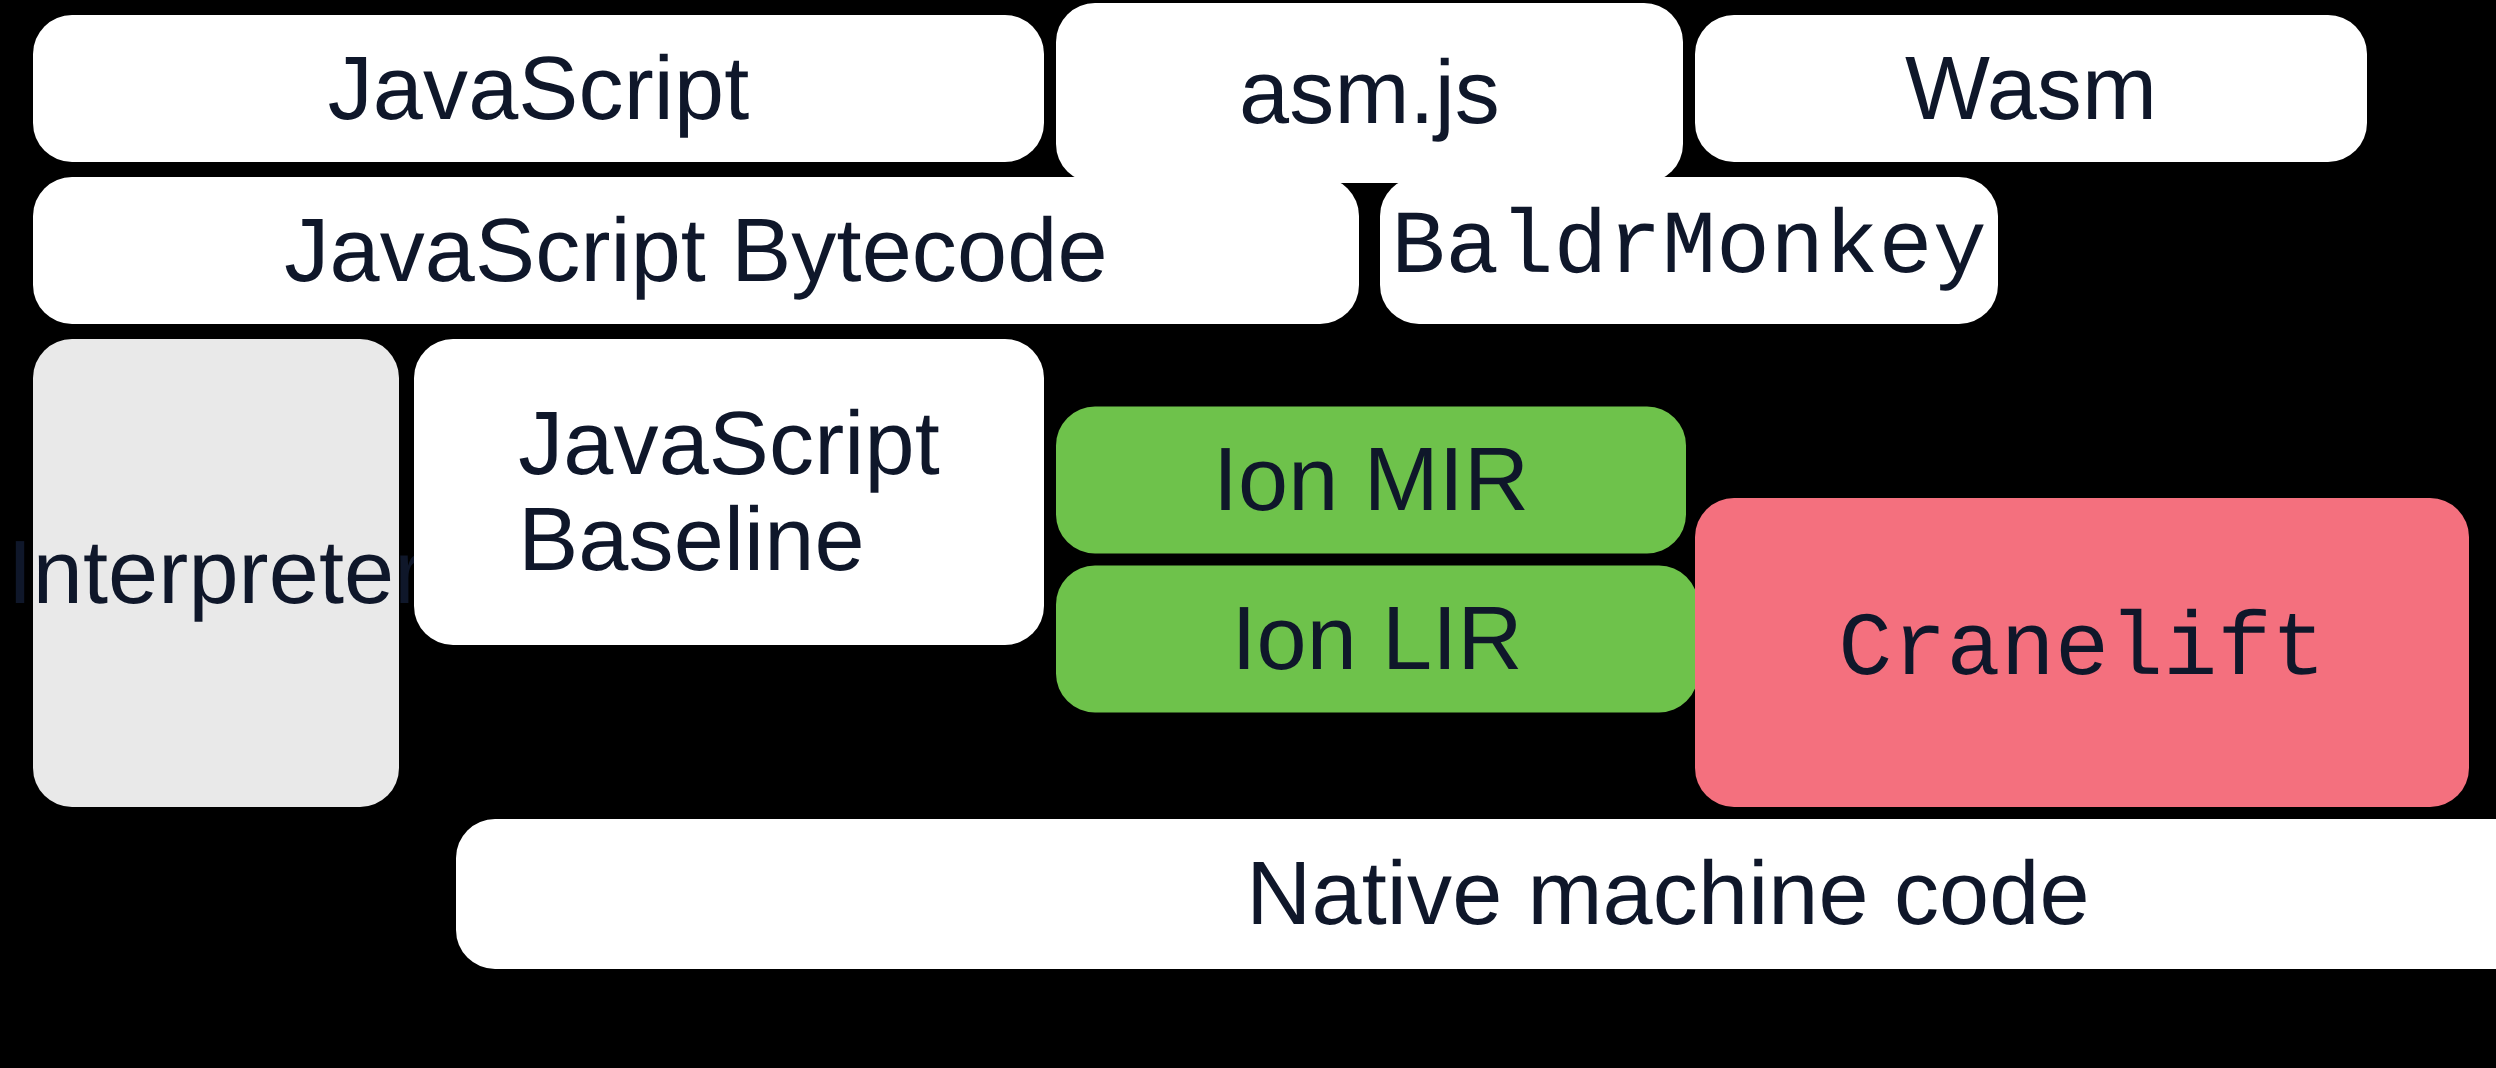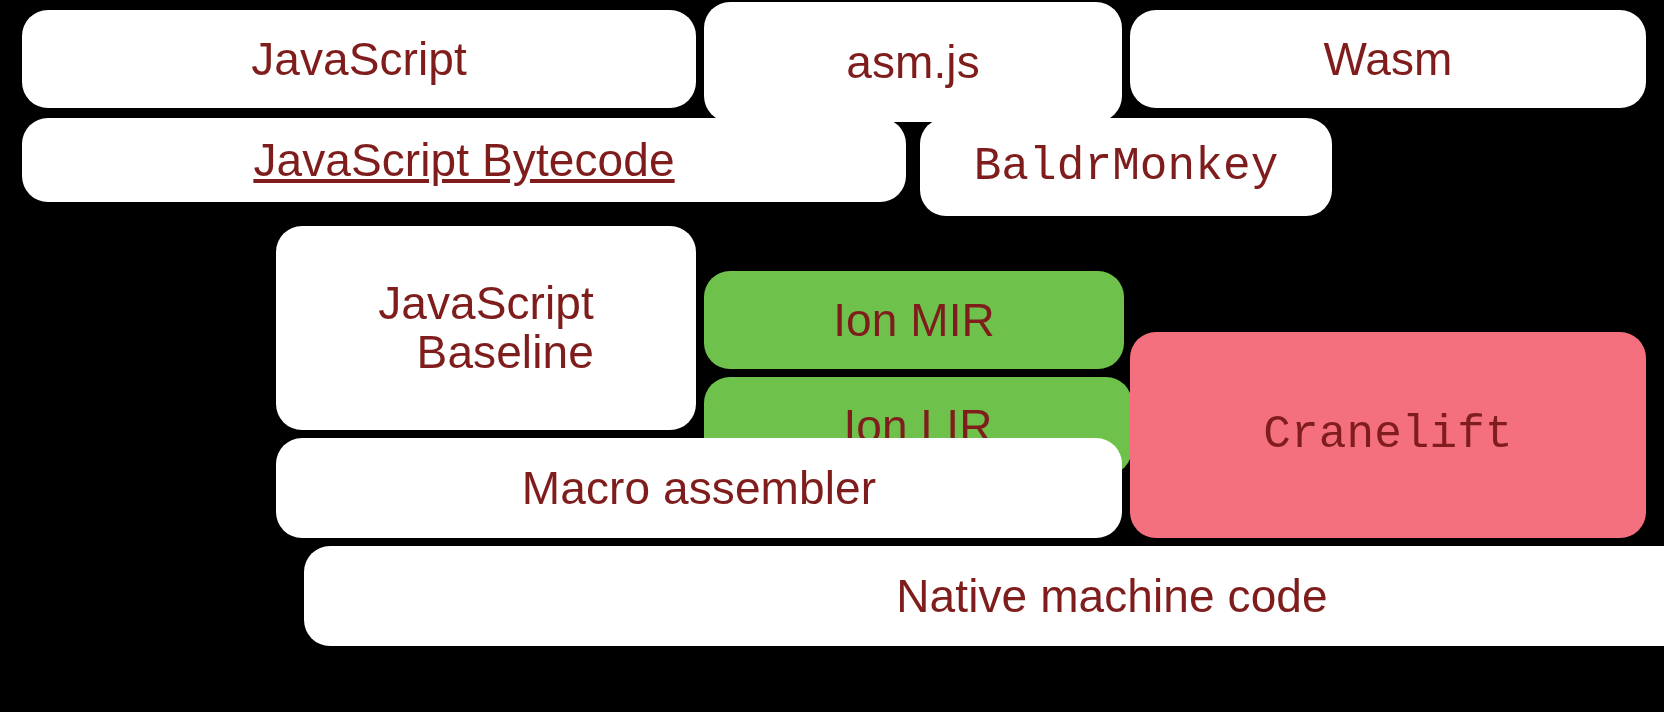--- a/index.html
+++ b/index.html
@@ -18,44 +18,44 @@
     background: #000000;
     overflow: hidden;
   }
   .node {
     position: absolute;
     box-sizing: border-box;
     border-radius: 26px;
     display: flex;
     align-items: center;
     justify-content: center;
-    text-align: right;
-    color: #7f1d1d;
-    font-size: 46px;
+    text-align: left;
+    color: #0f172a;
+    font-size: 60px;
     line-height: 1.06;
     font-weight: 400;
     letter-spacing: 0.1px;
     font-family: "Liberation Sans", sans-serif;
     white-space: pre-line;
     padding: 0 10px;
   }
   .fill-white { background: #FFFFFF; }
   .fill-gray  { background: #E9E9E9; }
   .fill-green { background: #6EC24B; margin-top: 45px; }
   .fill-pink  { background: #F4707E; }
 </style>
 </head>
 <body>
 
 <div id="stage" style="background: rgb(0, 0, 0);">
     <div class="node fill-white" style="left: 22px; top: 10px; width: 674px; height: 98px;">JavaScript</div>
     <div class="node fill-white" style="left: 704px; top: 2px; width: 418px; height: 120px;">asm.js</div>
-    <div class="node fill-white" style="left: 1130px; top: 10px; width: 516px; height: 98px;">Wasm</div>
-    <div class="node fill-white" style="left: 22px; top: 118px; width: 884px; height: 84px; text-decoration: underline;">JavaScript Bytecode</div>
+    <div class="node fill-white" style="left: 1130px; top: 10px; width: 448px; height: 98px;">Wasm</div>
+    <div class="node fill-white" style="left: 22px; top: 118px; width: 884px; height: 98px;">JavaScript Bytecode</div>
     <div class="node fill-white" style="left: 920px; top: 118px; width: 412px; height: 98px; font-family: Liberation Mono, monospace;">BaldrMonkey</div>
+    <div class="node fill-gray" style="left: 22px; top: 226px; width: 244px; height: 312px;">Interpreter</div>
     <div class="node fill-white" style="left: 276px; top: 226px; width: 420px; height: 204px;">JavaScript
 Baseline</div>
     <div class="node fill-green" style="left: 704px; top: 226px; width: 420px; height: 98px;">Ion MIR</div>
     <div class="node fill-green" style="left: 704px; top: 332px; width: 428px; height: 98px;">Ion LIR</div>
     <div class="node fill-pink" style="left: 1130px; top: 332px; width: 516px; height: 206px; font-family: Liberation Mono, monospace;">Cranelift</div>
-    <div class="node fill-white" style="left: 276px; top: 438px; width: 846px; height: 100px;">Macro assembler</div>
     <div class="node fill-white" style="left: 276px; top: 546px; width: 1616px; height: 100px; margin-left: 28px;">Native machine code</div>
   </div>
 
 </body></html>

